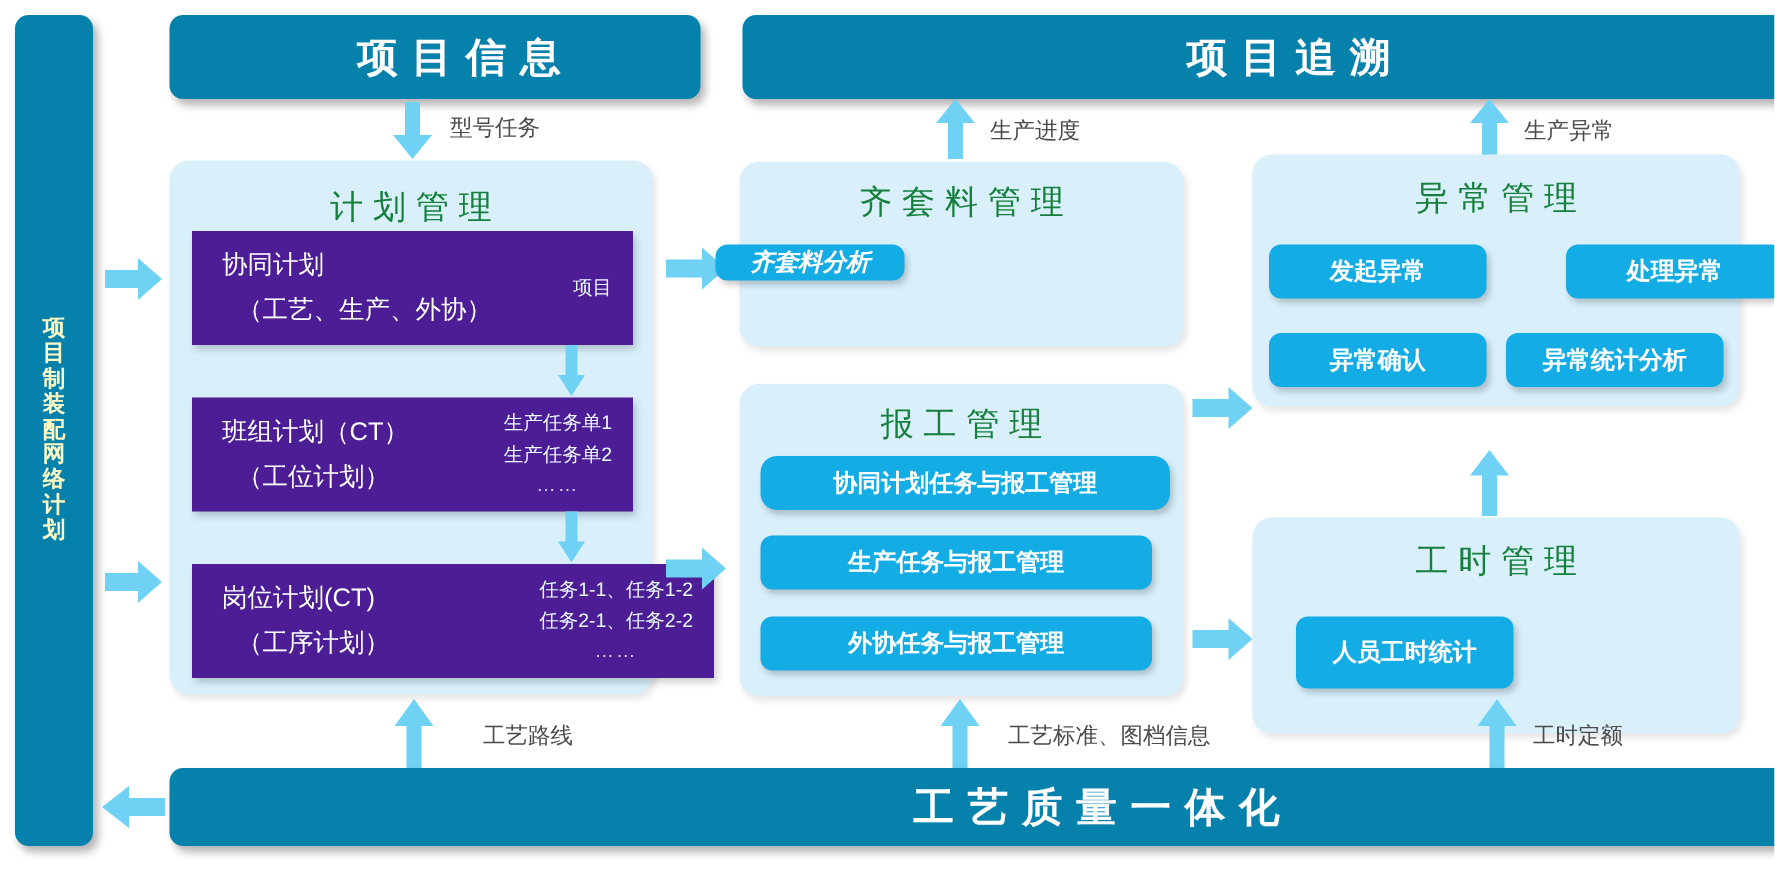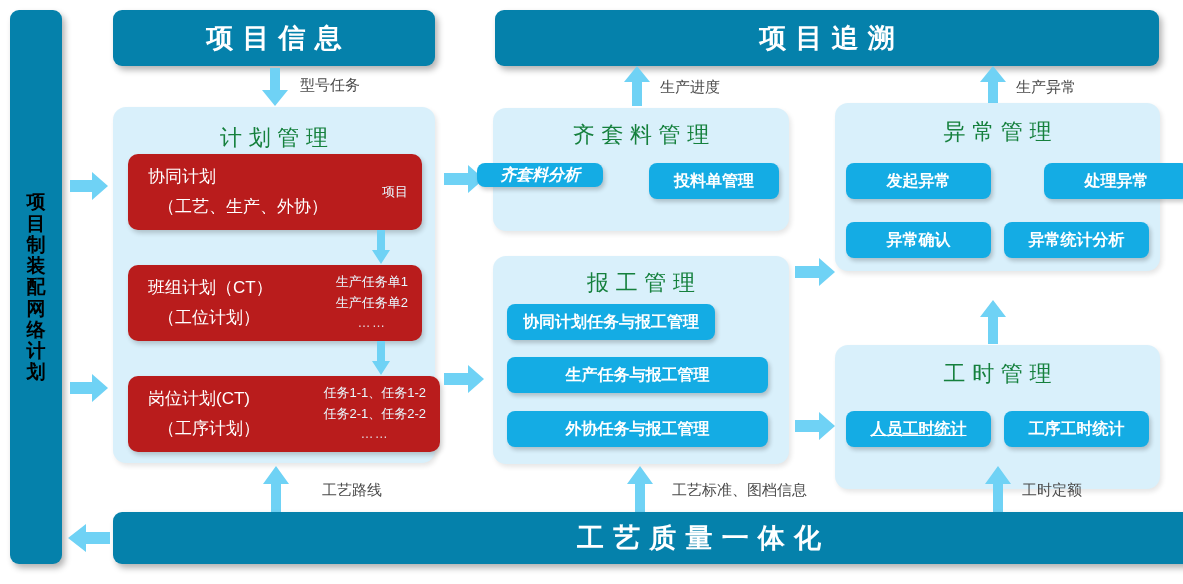--- a/index.html
+++ b/index.html
@@ -18,29 +18,30 @@
     position:absolute;
     background:#0581ab;
     border-radius:9px;
     box-shadow:3px 4px 6px rgba(0,0,0,.30);
     color:#ffffff;
     display:flex;align-items:center;justify-content:center;
     font-weight:bold;
     letter-spacing:.34em;
     text-indent:.34em;
     font-size:27px;
+    padding-left:32px;
   }
   .sidebar{
     position:absolute;
     background:#0581ab;
     border-radius:9px;
     box-shadow:3px 4px 6px rgba(0,0,0,.30);
-    color:#000000;
+    color:#fef9c3;
     font-weight:bold;
-    font-size:19px;
+    font-size:15px;
     line-height:1.12;
     display:flex;align-items:center;justify-content:center;
     text-align:center;
     writing-mode:horizontal-tb;
     letter-spacing:0;
     padding:0 4px;
     box-sizing:border-box;
   }
   .sidebar span{display:block;width:1em;}
   .panel{
@@ -67,22 +68,22 @@
     color:#ffffff;
     font-weight:bold;
     font-size:16px;
     display:flex;align-items:center;justify-content:center;
     box-sizing:border-box;
     text-align:center;
   }
   
   .planbox{
     position:absolute;
-    background:#b91c1c;
-    border-radius:10px;
+    background:#4c1d95;
+    border-radius:0;
     box-shadow:2px 3px 5px rgba(0,0,0,.20);
     color:#ffffff;
     box-sizing:border-box;
   }
   .planbox .main{
     position:absolute;left:20px;top:0;bottom:0;
     display:flex;flex-direction:column;justify-content:center;
     font-size:17px;line-height:1.75;
   }
   .planbox .main .l2{padding-left:10px;}
@@ -175,21 +176,21 @@
       <div class="dots">……</div>
     </div>
   </div>
 
   <div class="arrow" style="left:372px;top:341px;width:18px;height:34px;">
     <svg width="18" height="34" viewBox="0 0 18 34">
       <path d="M5,0 L13,0 L13,20 L18,20 L9,34 L0,20 L5,20 Z" fill="#6fd2f5"></path>
     </svg>
   </div>
 
-  <div class="planbox" style="left:128px;top:376px;width:312px;height:76px;">
+  <div class="planbox" style="left:128px;top:376px;width:348px;height:76px;">
     <div class="main">
       <div>岗位计划(CT)</div>
       <div class="l2">（工序计划）</div>
     </div>
     <div class="side">
       <div>任务1-1、任务1-2</div>
       <div>任务2-1、任务2-2</div>
       <div class="dots">……</div>
     </div>
   </div>
@@ -216,28 +217,25 @@
       <path d="M0,8 L24,8 L24,0 L40,14 L24,28 L24,20 L0,20 Z" fill="#6fd2f5"></path>
     </svg>
   </div>
 
   <div class="panel" style="left:493px;top:108px;width:296px;height:123px;">
     <div class="panel-title" style="top:12px;">齐套料管理</div>
   </div>
   <div class="btn" style="left:477px;top:163px;width:126px;height:24px;font-style:italic;">
     <span>齐套料分析</span>
   </div>
-  <div class="btn" style="left:649px;top:163px;width:130px;height:36px;">
-    <span>投料单管理</span>
-  </div>
 
   <div class="panel" style="left:493px;top:256px;width:296px;height:208px;">
     <div class="panel-title" style="top:12px;">报工管理</div>
   </div>
-  <div class="btn" style="left:507px;top:304px;width:208px;height:36px;">
+  <div class="btn" style="left:507px;top:304px;width:273px;height:36px;border-radius:11px;">
     <span>协同计划任务与报工管理</span>
   </div>
   <div class="btn" style="left:507px;top:357px;width:261px;height:36px;">
     <span>生产任务与报工管理</span>
   </div>
   <div class="btn" style="left:507px;top:411px;width:261px;height:36px;">
     <span>外协任务与报工管理</span>
   </div>
 
   <div class="arrow" style="left:795px;top:258px;width:40px;height:28px;">
@@ -270,25 +268,22 @@
 
   <div class="arrow" style="left:980px;top:300px;width:26px;height:44px;">
     <svg width="26" height="44" viewBox="0 0 26 44">
       <path d="M13,0 L26,17 L18,17 L18,44 L8,44 L8,17 L0,17 Z" fill="#6fd2f5"></path>
     </svg>
   </div>
 
   <div class="panel" style="left:835px;top:345px;width:325px;height:144px;">
     <div class="panel-title" style="top:14px;">工时管理</div>
   </div>
-  <div class="btn" style="left:846px;top:411px;width:145px;height:36px;text-decoration:underline;">
+  <div class="btn" style="left:864px;top:411px;width:145px;height:48px;">
     <span>人员工时统计</span>
-  </div>
-  <div class="btn" style="left:1004px;top:411px;width:145px;height:36px;">
-    <span>工序工时统计</span>
   </div>
 
   <div class="arrow" style="left:263px;top:466px;width:26px;height:46px;">
     <svg width="26" height="46" viewBox="0 0 26 46">
       <path d="M13,0 L26,18 L18,18 L18,46 L8,46 L8,18 L0,18 Z" fill="#6fd2f5"></path>
     </svg>
   </div>
   <div class="alabel" style="left:322px;top:481px;">工艺路线</div>
 
   <div class="arrow" style="left:627px;top:466px;width:26px;height:46px;">

